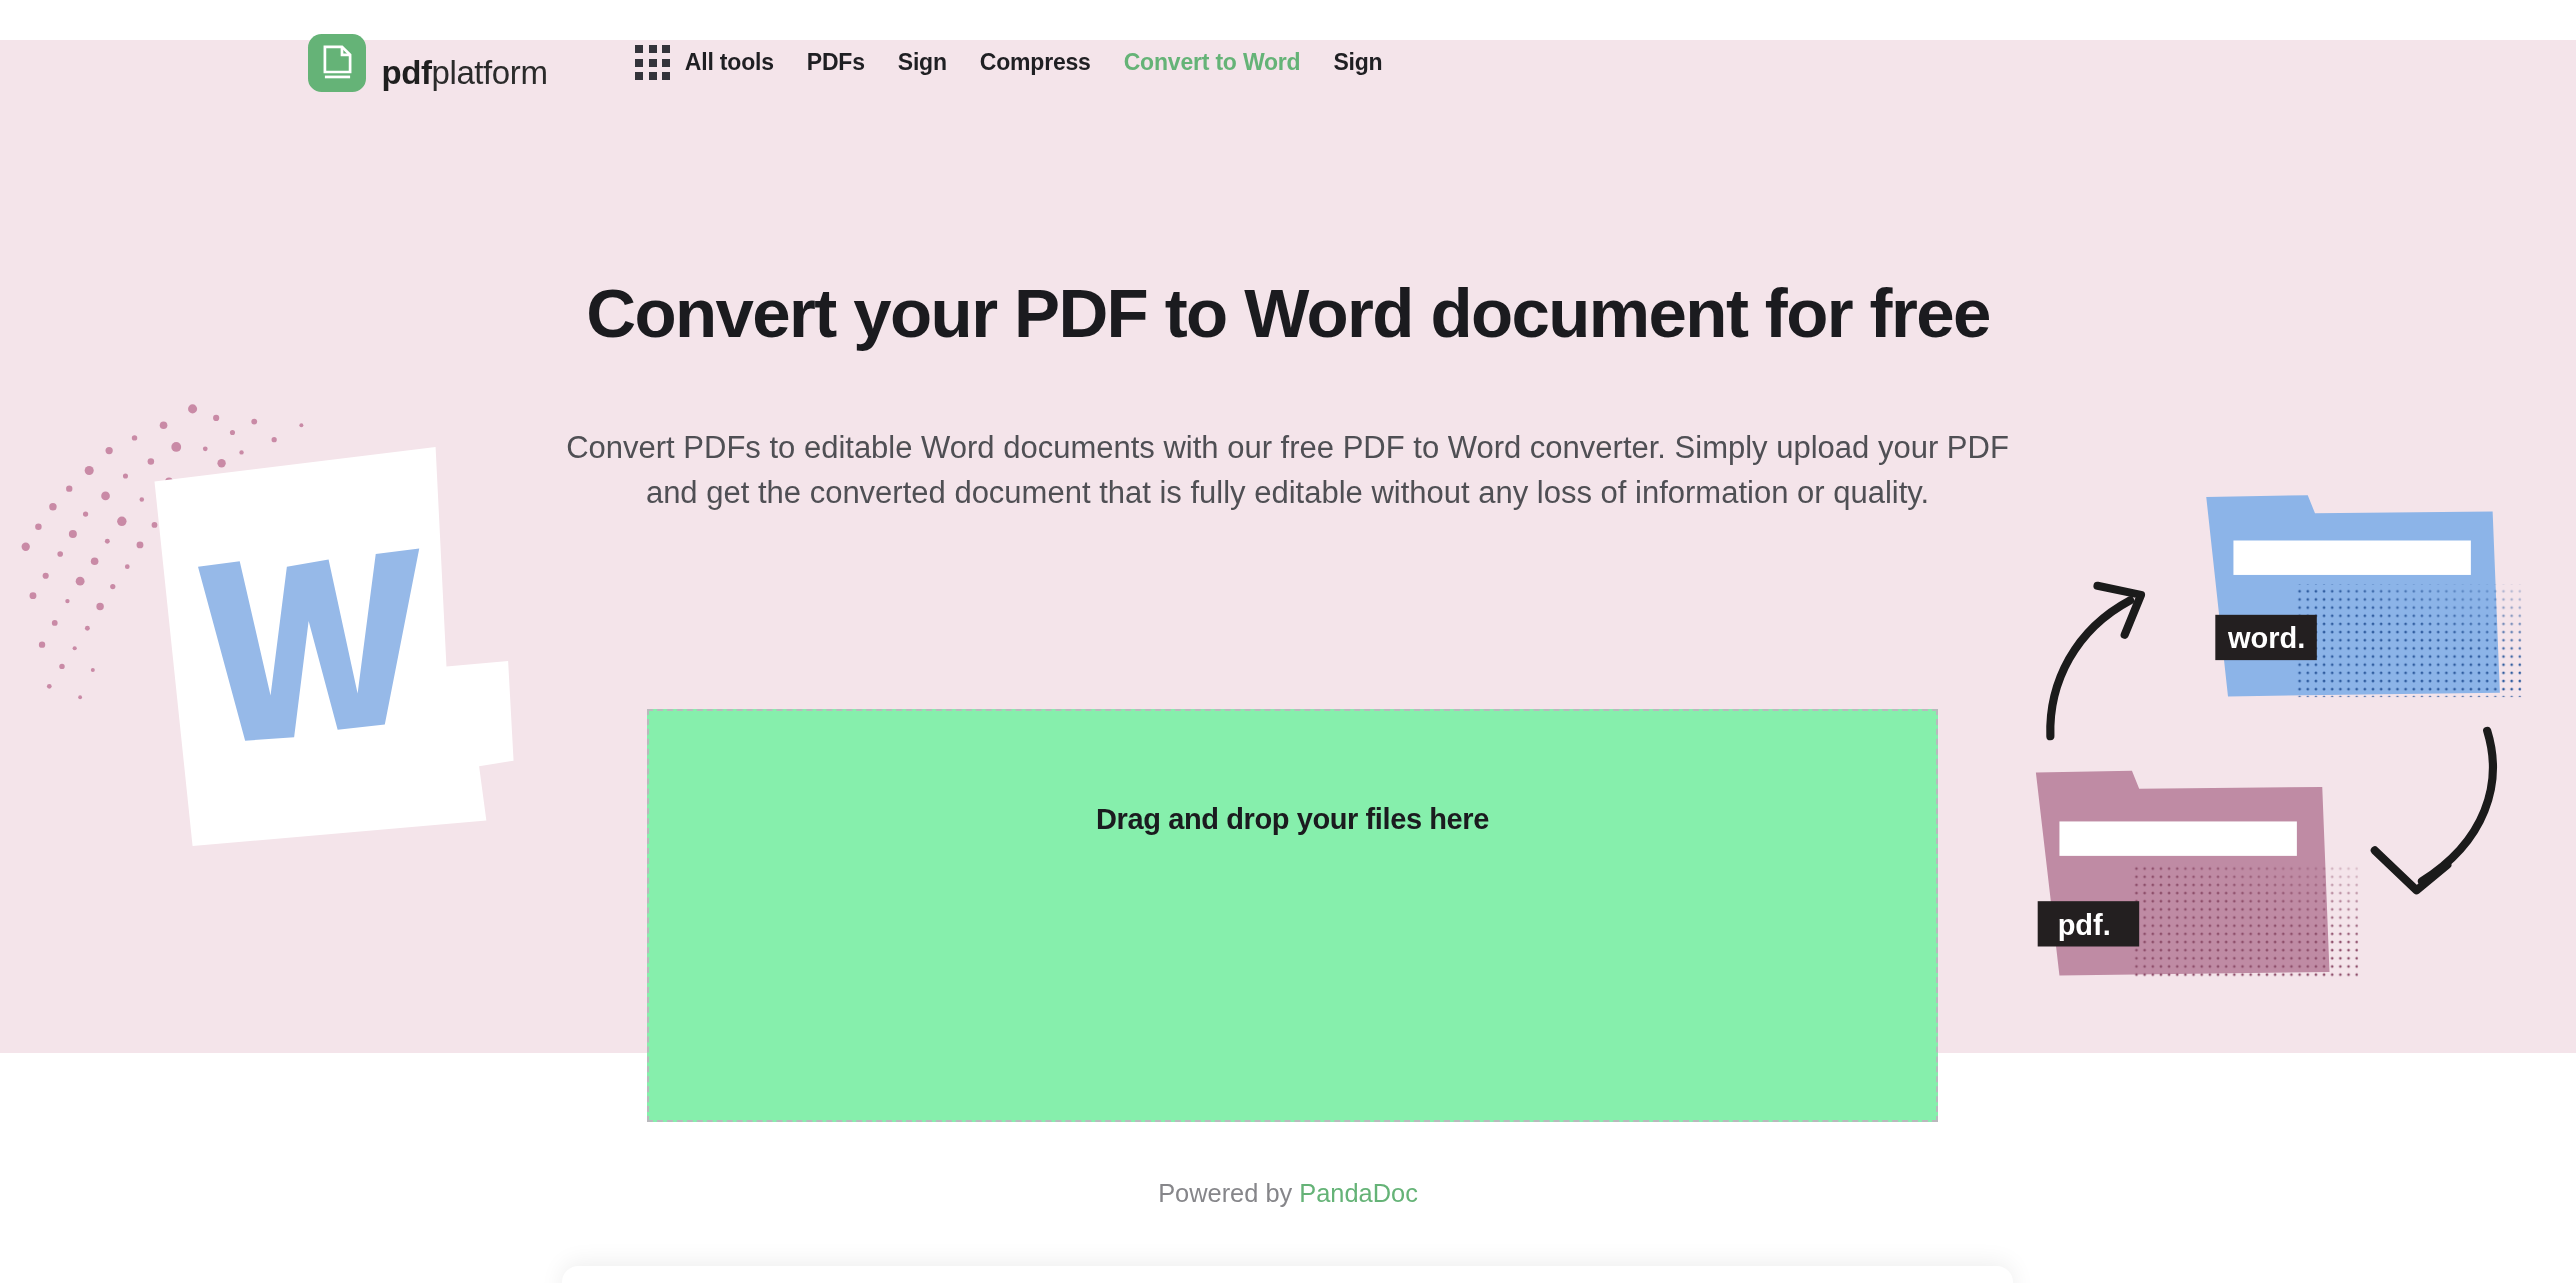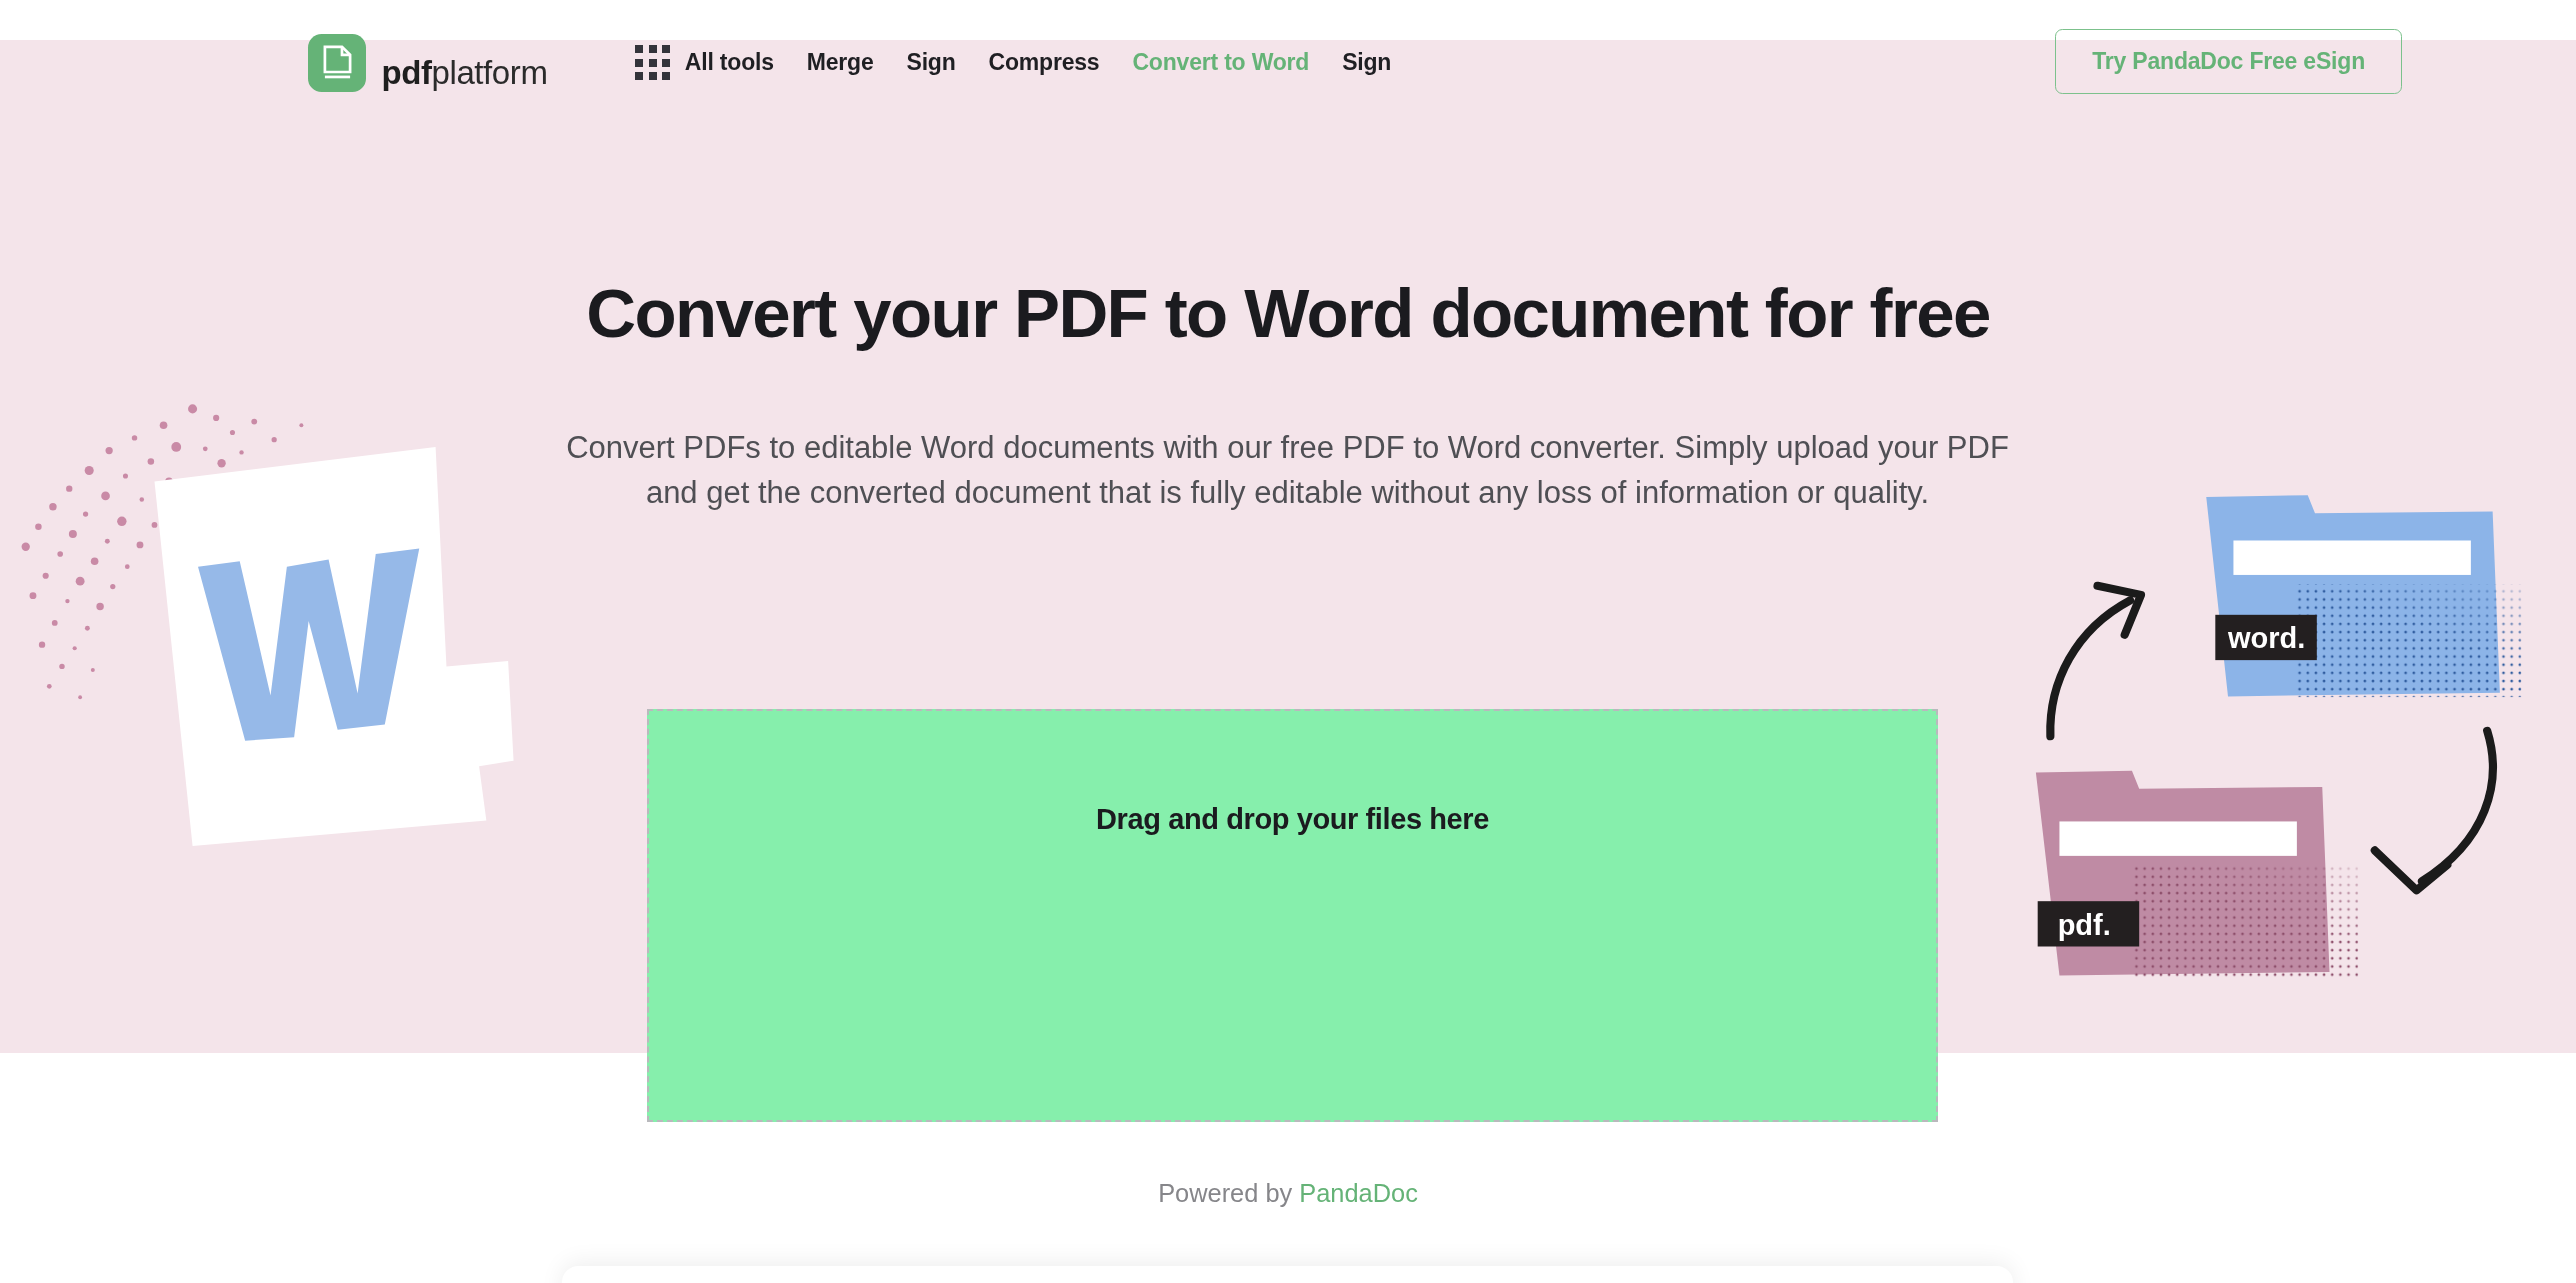--- a/index.html
+++ b/index.html
@@ -380,28 +380,27 @@
             <i></i>
             <i></i>
             <i></i>
             <i></i>
             <i></i>
             <i></i>
             <i></i>
         </span>
         <span class="nav-link">All tools</span>
       </span>
-      <a class="nav-link" href="#">Merge</a>
+      <a class="nav-link" href="#">PDFs</a>
       <a class="nav-link" href="#">Sign</a>
       <a class="nav-link" href="#">Compress</a>
       <a class="nav-link active" href="#">Convert to Word</a>
       <a class="nav-link" href="#">Sign</a>
     </nav>
 
-    <button class="cta-outline">Try PandaDoc Free eSign</button>
   </div>
 
   <h1 class="hero-title">Convert your PDF to Word document for free</h1>
   <p class="hero-sub">Convert PDFs to editable Word documents with our free PDF to Word converter. Simply upload your PDF and get the converted document that is fully editable without any loss of information or quality.</p>
 
   <div class="dropzone">
     <div class="dz-title">Drag and drop your files here</div>
   </div>
 
   <div class="powered">

